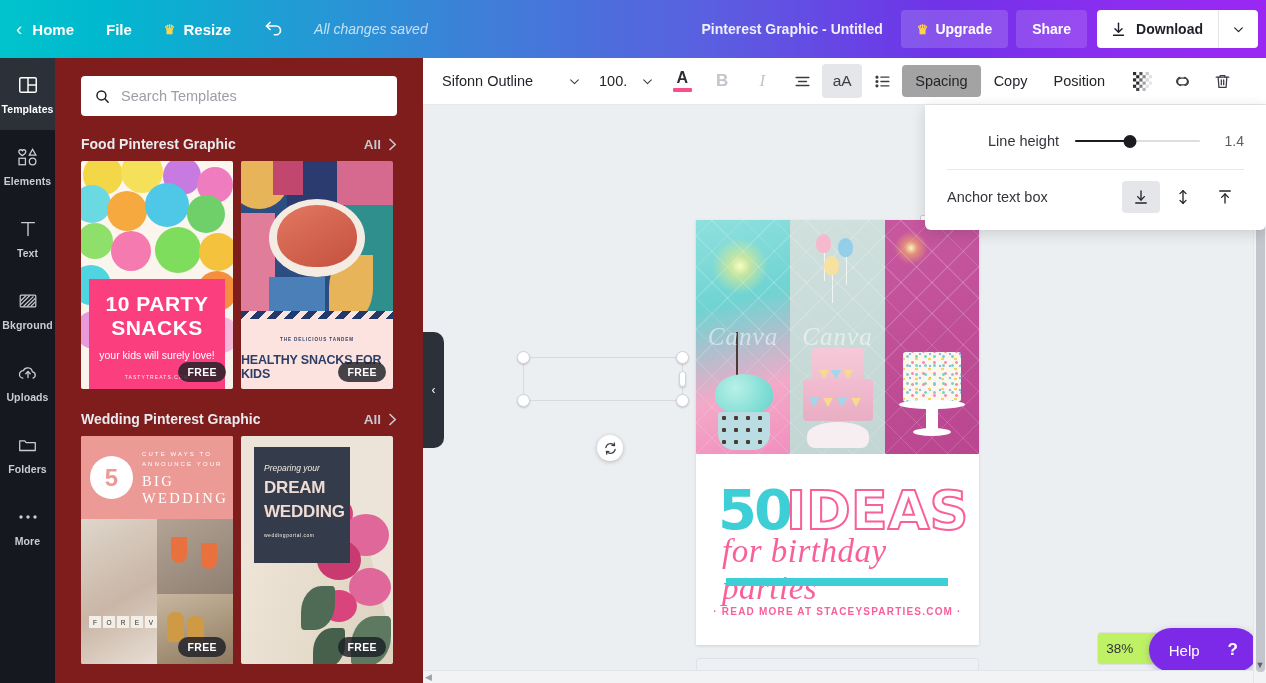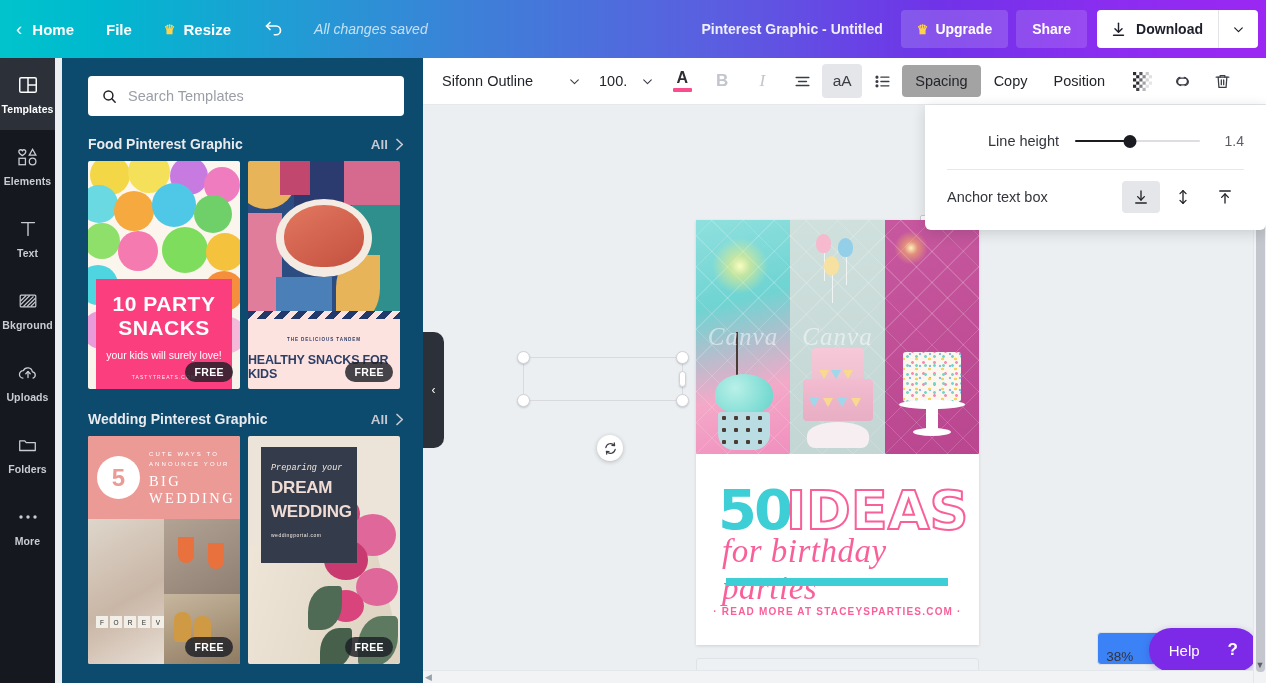--- a/index.html
+++ b/index.html
@@ -64,21 +64,21 @@
     display: flex; flex-direction: column; align-items: center; justify-content: center;
     gap: 6px; color: #c9ccd4; cursor: pointer;
   }
   .rail-item.active { background: #2c3039; color: #fff; }
   .rail-label { font-size: 10.5px; font-weight: bold; letter-spacing: .1px; }
   .rail-ico { height: 24px; display: flex; align-items: center; }
 
   
   .panel {
     position: absolute; top: 58px; left: 55px; width: 368px; height: 625px;
-    background: #0c4a6e; overflow: hidden; margin-left: 7px;
+    background: #7f1d1d; overflow: hidden;
   }
   .search-wrap { padding: 18px 26px 10px 26px; }
   .search-box {
     display: flex; align-items: center; gap: 10px;
     height: 40px; background: #fff; border-radius: 4px; padding: 0 13px;
   }
   .search-input {
     flex: 1; border: 0; outline: 0; font-size: 14.5px; color: #3d3f46;
     font-family: "Liberation Sans", sans-serif; background: transparent;
   }
@@ -177,21 +177,21 @@
   }
   .t4 .flowers {
     position: absolute; right: -6px; top: 58px; width: 104px; height: 180px;
   }
   .t4 .pet { position: absolute; border-radius: 50%; background: #d9447d; }
   .t4 .leaf { position: absolute; background: #4f6b55; border-radius: 60% 10% 60% 10%; }
   .t4 .card {
     position: absolute; left: 13px; top: 11px; width: 96px; height: 116px;
     background: #343b4b; color: #f2e9e2; padding: 16px 10px 0 10px;
   }
-  .t4 .c1 { font-size: 8.5px; font-style: italic; font-family: Liberation Mono, monospace; }
+  .t4 .c1 { font-size: 8.5px; font-style: italic; font-family: Liberation Sans, sans-serif; }
   .t4 .c2 { font-size: 17px; font-weight: bold; line-height: 1.12; margin-top: 5px; letter-spacing: -.2px; color: #f0dcd4; }
   .t4 .c3 { font-size: 5px; margin-top: 11px; letter-spacing: .5px; }
 
   
   .collapse-tab {
     position: absolute; left: 423px; top: 332px; width: 21px; height: 116px;
     background: #2c3039; border-radius: 0 10px 10px 0;
     display: flex; align-items: center; justify-content: center;
     color: #fff; font-size: 12px; cursor: pointer; z-index: 6;
   }
@@ -378,22 +378,22 @@
   .addpage {
     position: absolute; left: 273px; top: 553px; width: 283px; height: 38px;
     border: 1px solid #dfe2e7; border-radius: 3px; background: #eef1f3;
     display: flex; align-items: center; justify-content: center;
     color: #868a93; font-size: 14px; cursor: pointer;
   }
 
   
   .zoom-pill {
     position: absolute; right: 91px; bottom: 18px; width: 78px; height: 33px;
-    border: 1px solid #dde0e5; border-radius: 4px; background: #3b82f6;
-    display: flex; align-items: flex-end; justify-content: space-around;
+    border: 1px solid #dde0e5; border-radius: 4px; background: #bef264;
+    display: flex; align-items: center; justify-content: space-around;
     font-size: 13.5px; color: #32343a; cursor: pointer;
   }
   .help-btn {
     position: absolute; right: 8px; bottom: 11px; height: 44px; padding: 0 20px;
     background: #7d2ae8; color: #fff; border-radius: 22px;
     display: flex; align-items: center; gap: 28px;
     font-size: 15px; cursor: pointer;
     box-shadow: 0 2px 7px rgba(80,30,180,.3);
   }
   .help-q { font-size: 17px; font-weight: bold; }

